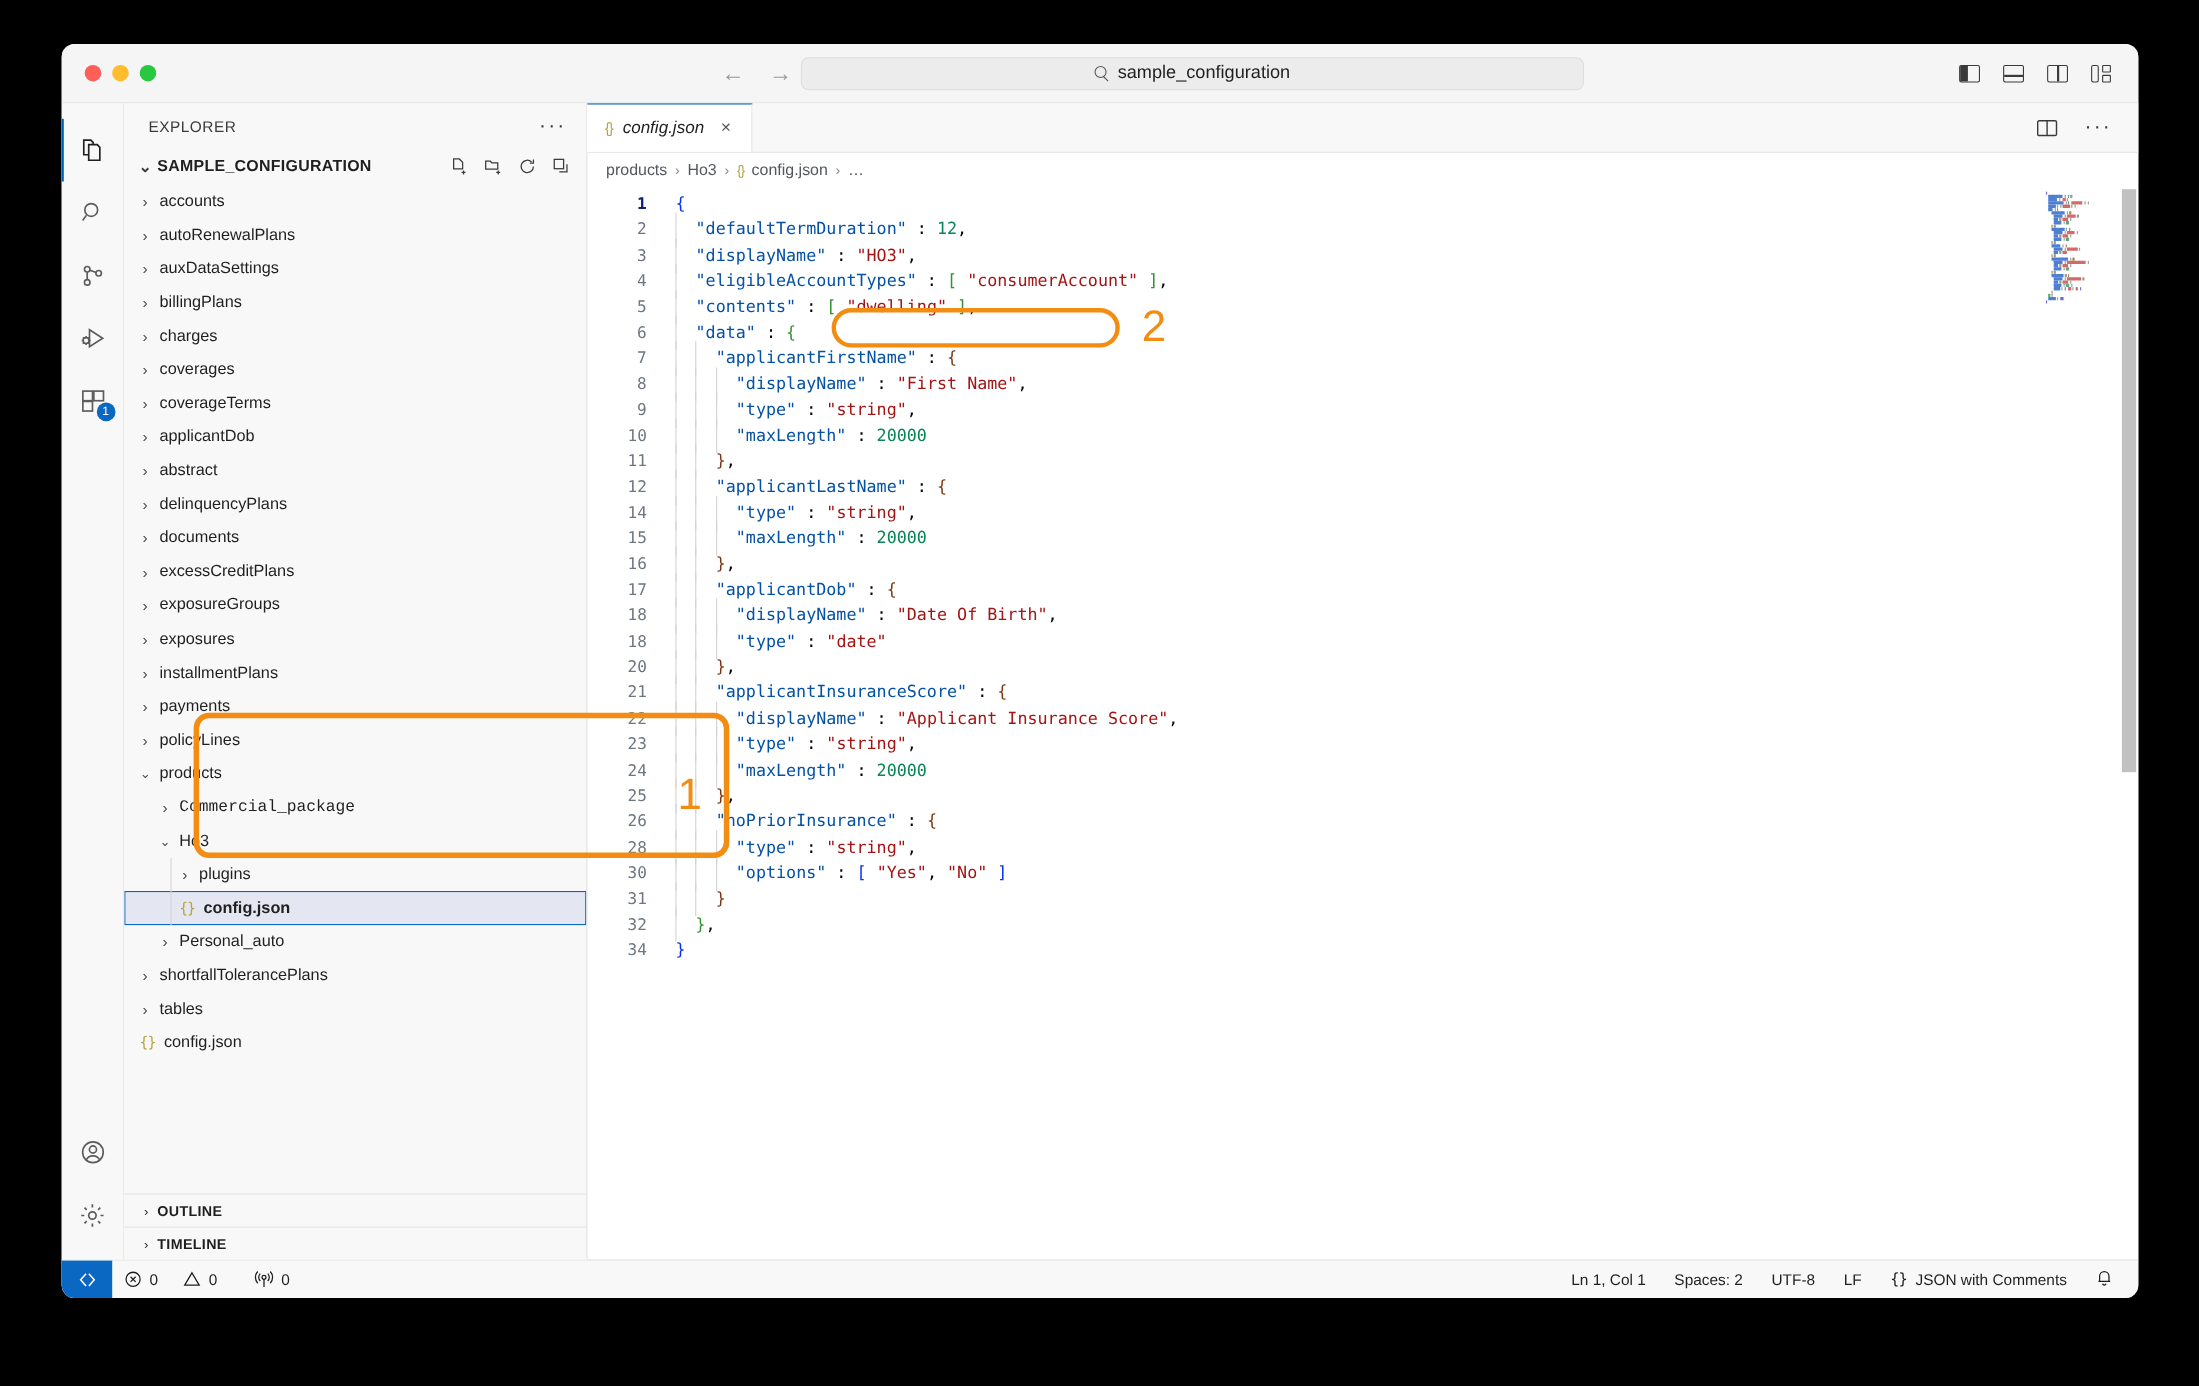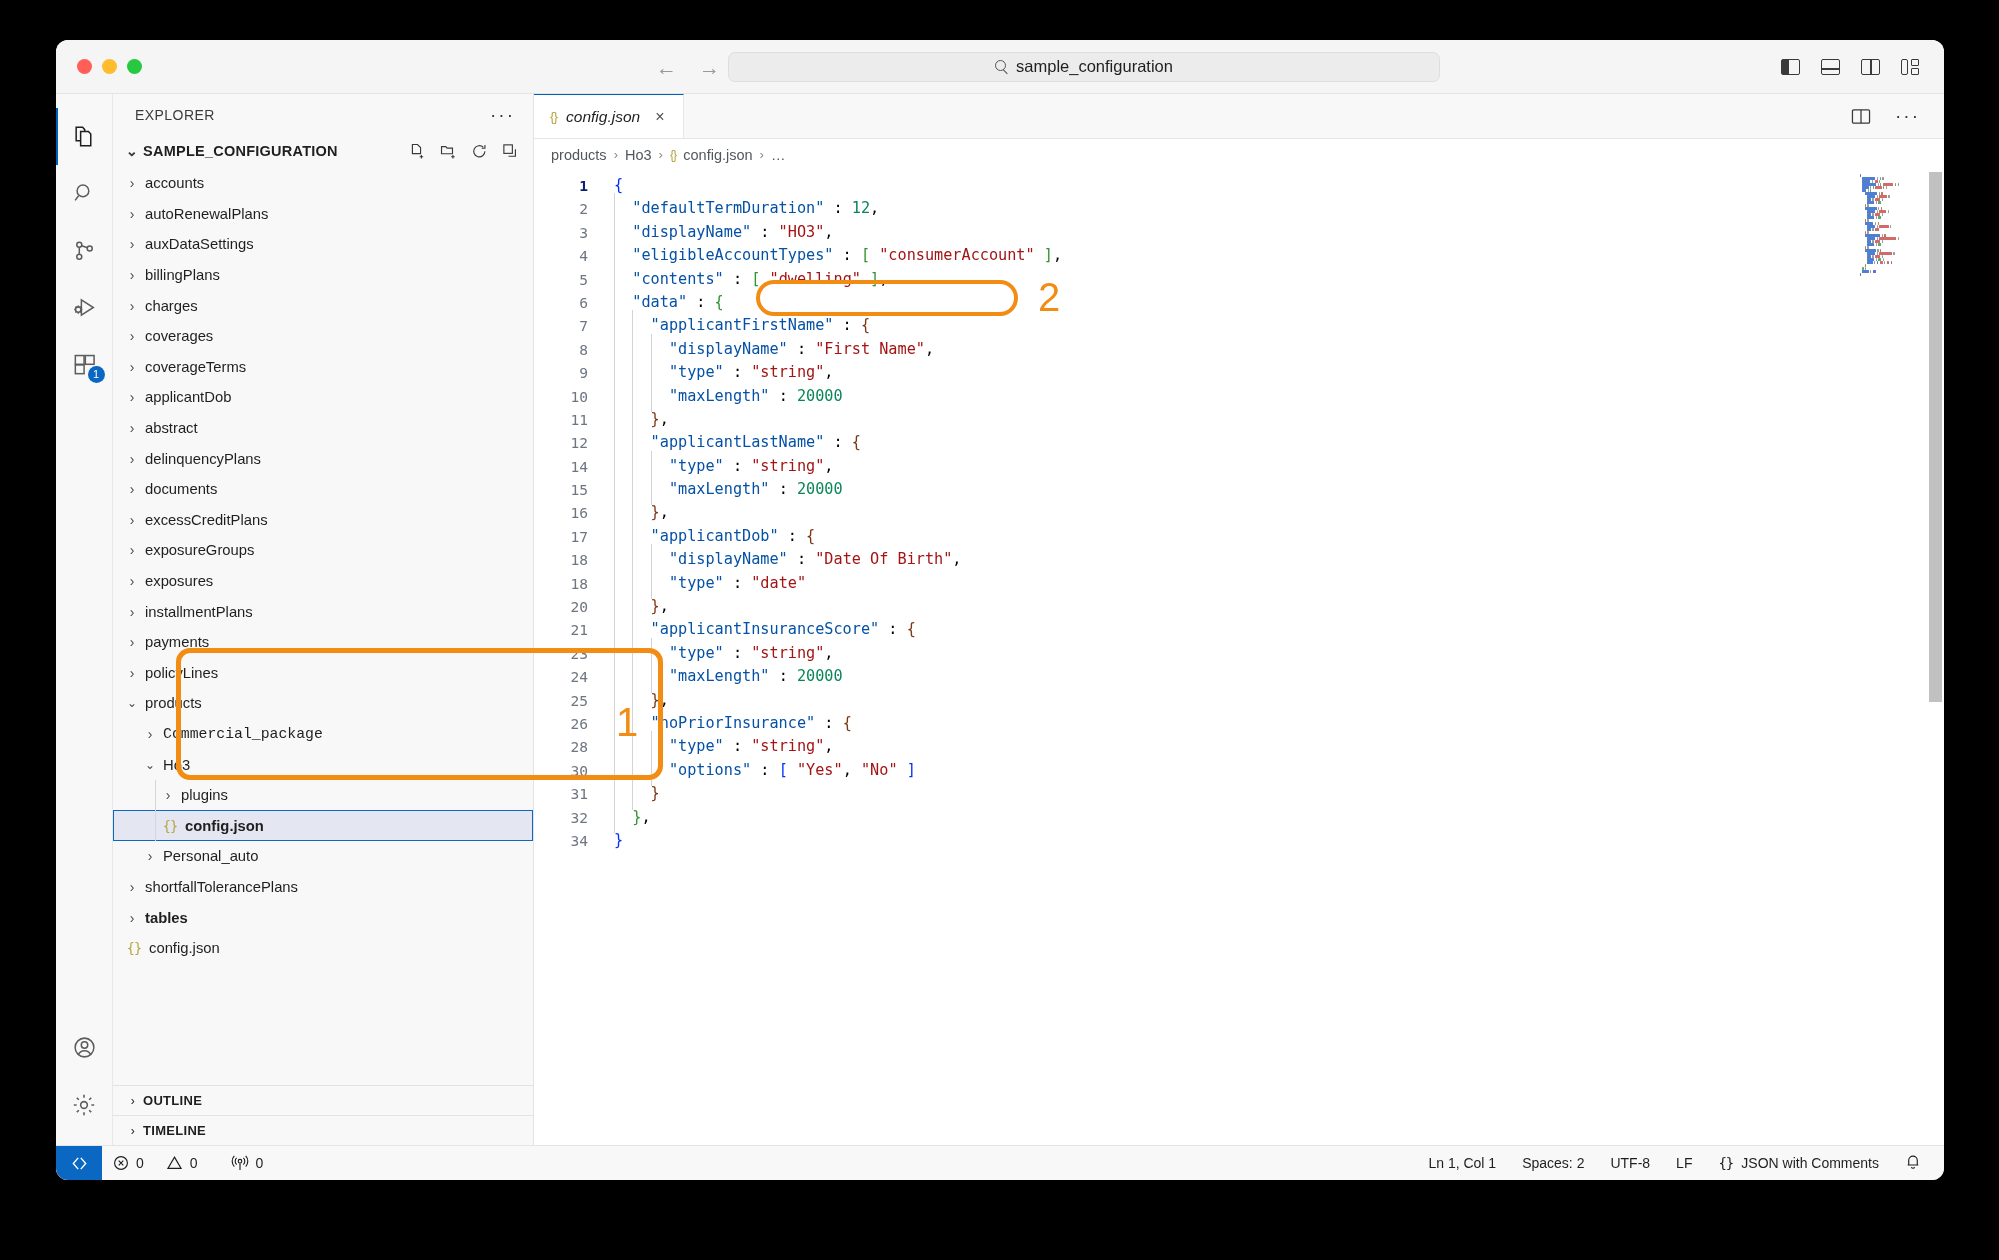--- a/index.html
+++ b/index.html
@@ -499,21 +499,21 @@
           <div class="row" style="padding-left: 26px;">
             <span class="chev" style="font-size: 14px;">›</span>
             <span style="margin-left: 2px;">Personal_auto</span>
           </div>
           <div class="row" style="padding-left: 8px;">
             <span class="chev" style="font-size: 14px;">›</span>
             <span style="margin-left: 2px;">shortfallTolerancePlans</span>
           </div>
           <div class="row" style="padding-left: 8px;">
             <span class="chev" style="font-size: 14px;">›</span>
-            <span style="margin-left: 2px; font-weight: bold;">tables</span>
+            <span style="margin-left: 2px;">tables</span>
           </div>
           <div class="row" style="padding-left: 8px;">
             <span class="jicon" style="font-family: &quot;DejaVu Sans Mono&quot;, monospace;">{}</span>
             <span style="margin-left: 2px;">config.json</span>
           </div>
         </div>
 
       <div id="sb-bottom">
         <div class="panelrow">
           <span class="twisty">›</span>
@@ -568,20 +568,21 @@
             <div class="cline"><span class="lnum">11</span><span class="ctext"><span class="ind">  </span><span class="ind">  </span><span class="br3">}</span><span class="p">,</span></span></div>
             <div class="cline"><span class="lnum">12</span><span class="ctext"><span class="ind">  </span><span class="ind">  </span><span class="k">"applicantLastName"</span><span class="p"> : </span><span class="br3">{</span></span></div>
             <div class="cline"><span class="lnum">14</span><span class="ctext"><span class="ind">  </span><span class="ind">  </span><span class="ind">  </span><span class="k">"type"</span><span class="p"> : </span><span class="s">"string"</span><span class="p">,</span></span></div>
             <div class="cline"><span class="lnum">15</span><span class="ctext"><span class="ind">  </span><span class="ind">  </span><span class="ind">  </span><span class="k">"maxLength"</span><span class="p"> : </span><span class="n">20000</span></span></div>
             <div class="cline"><span class="lnum">16</span><span class="ctext"><span class="ind">  </span><span class="ind">  </span><span class="br3">}</span><span class="p">,</span></span></div>
             <div class="cline"><span class="lnum">17</span><span class="ctext"><span class="ind">  </span><span class="ind">  </span><span class="k">"applicantDob"</span><span class="p"> : </span><span class="br3">{</span></span></div>
             <div class="cline"><span class="lnum">18</span><span class="ctext"><span class="ind">  </span><span class="ind">  </span><span class="ind">  </span><span class="k">"displayName"</span><span class="p"> : </span><span class="s">"Date Of Birth"</span><span class="p">,</span></span></div>
             <div class="cline"><span class="lnum">18</span><span class="ctext"><span class="ind">  </span><span class="ind">  </span><span class="ind">  </span><span class="k">"type"</span><span class="p"> : </span><span class="s">"date"</span></span></div>
             <div class="cline"><span class="lnum">20</span><span class="ctext"><span class="ind">  </span><span class="ind">  </span><span class="br3">}</span><span class="p">,</span></span></div>
             <div class="cline"><span class="lnum">21</span><span class="ctext"><span class="ind">  </span><span class="ind">  </span><span class="k">"applicantInsuranceScore"</span><span class="p"> : </span><span class="br3">{</span></span></div>
+            <div class="cline"><span class="lnum">22</span><span class="ctext"><span class="ind">  </span><span class="ind">  </span><span class="ind">  </span><span class="k">"displayName"</span><span class="p"> : </span><span class="s">"Applicant Insurance Score"</span><span class="p">,</span></span></div>
             <div class="cline"><span class="lnum">23</span><span class="ctext"><span class="ind">  </span><span class="ind">  </span><span class="ind">  </span><span class="k">"type"</span><span class="p"> : </span><span class="s">"string"</span><span class="p">,</span></span></div>
             <div class="cline"><span class="lnum">24</span><span class="ctext"><span class="ind">  </span><span class="ind">  </span><span class="ind">  </span><span class="k">"maxLength"</span><span class="p"> : </span><span class="n">20000</span></span></div>
             <div class="cline"><span class="lnum">25</span><span class="ctext"><span class="ind">  </span><span class="ind">  </span><span class="br3">}</span><span class="p">,</span></span></div>
             <div class="cline"><span class="lnum">26</span><span class="ctext"><span class="ind">  </span><span class="ind">  </span><span class="k">"noPriorInsurance"</span><span class="p"> : </span><span class="br3">{</span></span></div>
             <div class="cline"><span class="lnum">28</span><span class="ctext"><span class="ind">  </span><span class="ind">  </span><span class="ind">  </span><span class="k">"type"</span><span class="p"> : </span><span class="s">"string"</span><span class="p">,</span></span></div>
             <div class="cline"><span class="lnum">30</span><span class="ctext"><span class="ind">  </span><span class="ind">  </span><span class="ind">  </span><span class="k">"options"</span><span class="p"> : </span><span class="br1">[</span><span class="p"> </span><span class="s">"Yes"</span><span class="p">, </span><span class="s">"No"</span><span class="p"> </span><span class="br1">]</span></span></div>
             <div class="cline"><span class="lnum">31</span><span class="ctext"><span class="ind">  </span><span class="ind">  </span><span class="br3">}</span></span></div>
             <div class="cline"><span class="lnum">32</span><span class="ctext"><span class="ind">  </span><span class="br2">}</span><span class="p">,</span></span></div>
             <div class="cline"><span class="lnum">34</span><span class="ctext"><span class="br1">}</span></span></div>
           </div>

